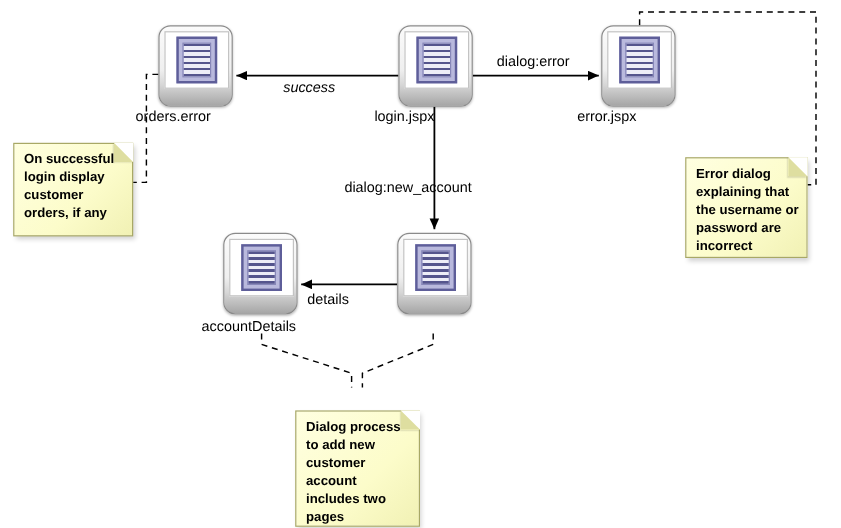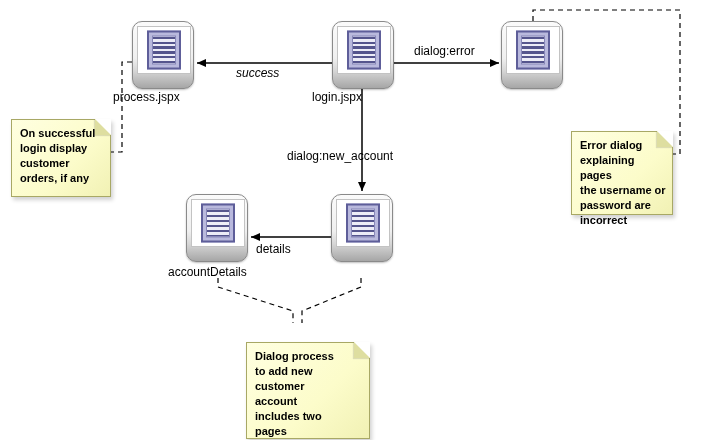--- a/index.html
+++ b/index.html
@@ -109,38 +109,39 @@
     <path d="M361,278 L361,287 L302,311 L302,323" fill="none" stroke="#000" stroke-width="1.2" stroke-dasharray="5 4"></path>
   </svg>
 
   <div class="page-icon" style="left:132px; top:21px;">
     <div class="panel">
       <div class="doc">
         <div class="doc-lines"></div>
       </div>
     </div>
   </div>
-  <div class="node-label centered" style="left:113px; top:90px; width:100px;">process.jspx</div>
+  <div class="node-label centered" style="left:113px; top:90px; width:100px;">orders.error</div>
 
   <div class="page-icon" style="left:332px; top:21px;">
     <div class="panel">
       <div class="doc">
         <div class="doc-lines"></div>
       </div>
     </div>
   </div>
   <div class="node-label centered" style="left:312px; top:90px; width:100px;">login.jspx</div>
 
   <div class="page-icon" style="left:501px; top:21px;">
     <div class="panel">
       <div class="doc">
         <div class="doc-lines"></div>
       </div>
     </div>
   </div>
+  <div class="node-label centered" style="left:481px; top:90px; width:100px;">error.jspx</div>
 
   <div class="page-icon" style="left:186px; top:194px;">
     <div class="panel">
       <div class="doc">
         <div class="doc-lines"></div>
       </div>
     </div>
   </div>
   <div class="node-label centered" style="left:168px; top:265px; width:100px;">accountDetails</div>
 
@@ -159,27 +160,27 @@
 
   <div class="note" style="left:11px; top:100px; width:100px; height:78px;">
     <div class="note-text">On successful
 login display
 customer
 orders, if any</div>
   </div>
 
   <div class="note" style="left:571px; top:112px; width:102px; height:84px;">
     <div class="note-text">Error dialog
-explaining pages
+explaining that
 the username or
 password are
 incorrect</div>
   </div>
 
-  <div class="note" style="left:246px; top:323px; width:124px; height:97px;">
+  <div class="note" style="left:246px; top:323px; width:104px; height:97px;">
     <div class="note-text">Dialog process
 to add new
 customer
 account
 includes two
 pages</div>
   </div>
 
 </div>
 

